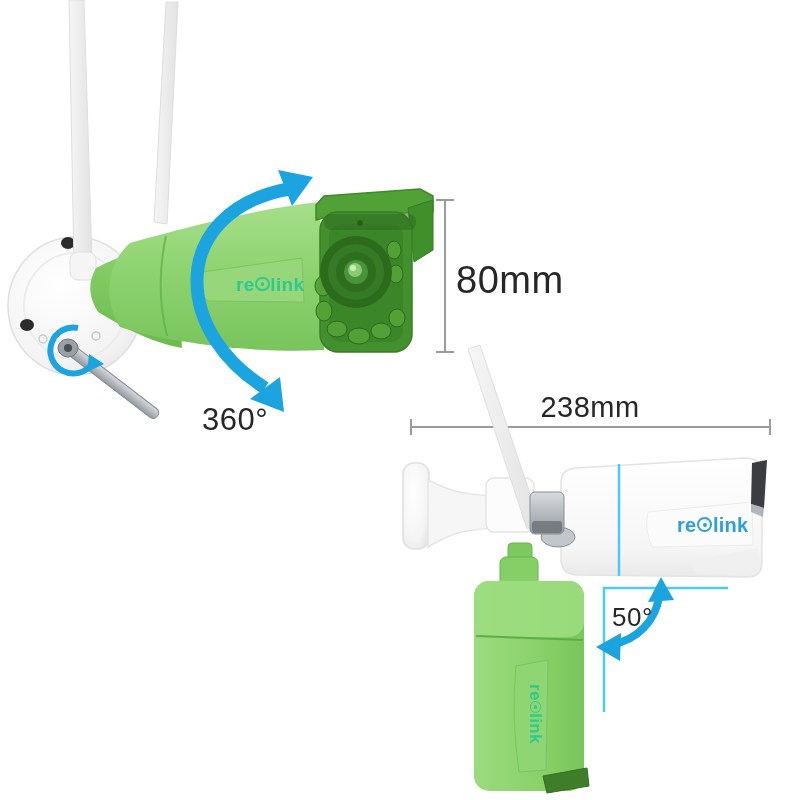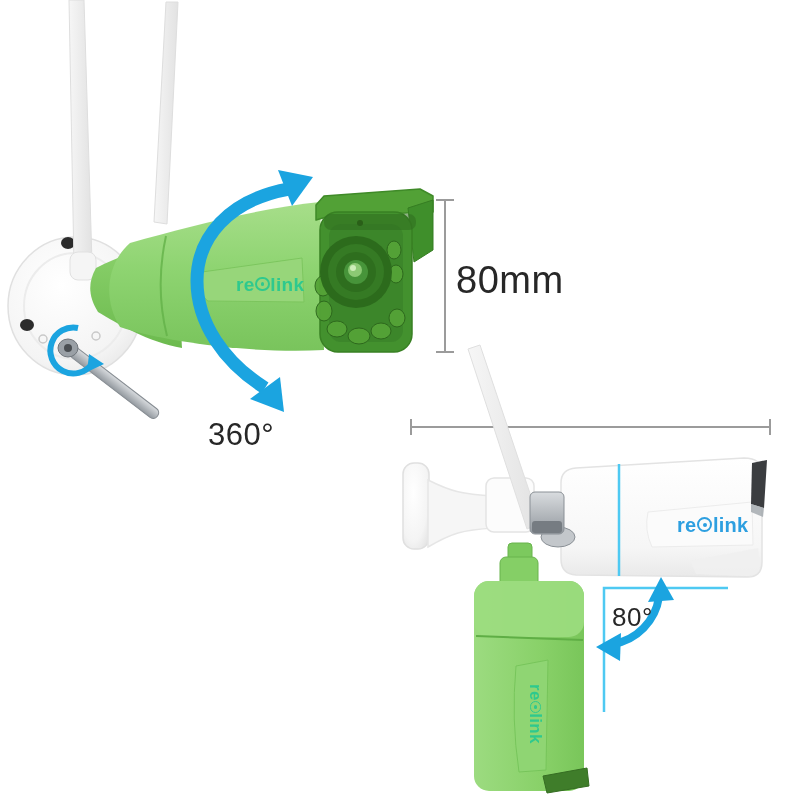--- a/index.html
+++ b/index.html
@@ -5,21 +5,21 @@
   html,body{margin:0;padding:0;background:#ffffff;}
   #stage{
     position:relative;width:800px;height:800px;background:#ffffff;overflow:hidden;
     font-family:"Liberation Sans","DejaVu Sans",sans-serif;
   }
   #art{position:absolute;left:0;top:0;width:800px;height:800px;}
   .lbl{
     position:absolute;color:var(--text,#272727);font-weight:500;
     white-space:nowrap;letter-spacing:.5px;
   }
-  .lbl-rotation{left:208px;top:402px;font-size:31px;margin-top:15px;}
+  .lbl-rotation{left:202px;top:402px;font-size:31px;}
   .lbl-height{left:456px;top:259px;font-size:38px;}
   .lbl-length{left:520px;top:391px;width:140px;text-align:center;font-size:29px;}
   .lbl-angle{left:612px;top:602px;font-size:26px;}
   .logo{
     position:absolute;font-weight:700;letter-spacing:.3px;white-space:nowrap;
     font-family:"Liberation Sans","DejaVu Sans",sans-serif;
   }
   .logo-green1{left:236px;top:274px;font-size:19px;color:var(--logo_green,#2ec98e);}
   .logo-white{left:677px;top:514px;font-size:20px;color:var(--logo_blue,#2d9fe0);}
   .logo-green2{
@@ -190,21 +190,22 @@
     <g>
       <path d="M 659,597 A 56,56 0 0 1 613,644" fill="none" style="stroke:var(--arrow_blue,#1ba4e0)" stroke-width="8"></path>
       <polygon points="661,577 648,602 674,600" style="fill:var(--arrow_blue,#1ba4e0)"></polygon>
       <polygon points="596,647 621,633 620,661" style="fill:var(--arrow_blue,#1ba4e0)"></polygon>
     </g>
   </g>
 </svg>
 
 <div class="lbl lbl-rotation">360°</div>
 <div class="lbl lbl-height">80mm</div>
-<div class="lbl lbl-angle">80°</div>
+<div class="lbl lbl-length">238mm</div>
+<div class="lbl lbl-angle">50°</div>
 
 <div class="logo logo-green1"><span>re</span><span class="logo-eye"></span><span>link</span></div>
 
 <div class="logo logo-white"><span>re</span><span class="logo-eye"></span><span>link</span></div>
 
 <div class="logo logo-green2"><span>re</span><span class="logo-eye"></span><span>link</span></div>
 
 </div>
 
 </body></html>

